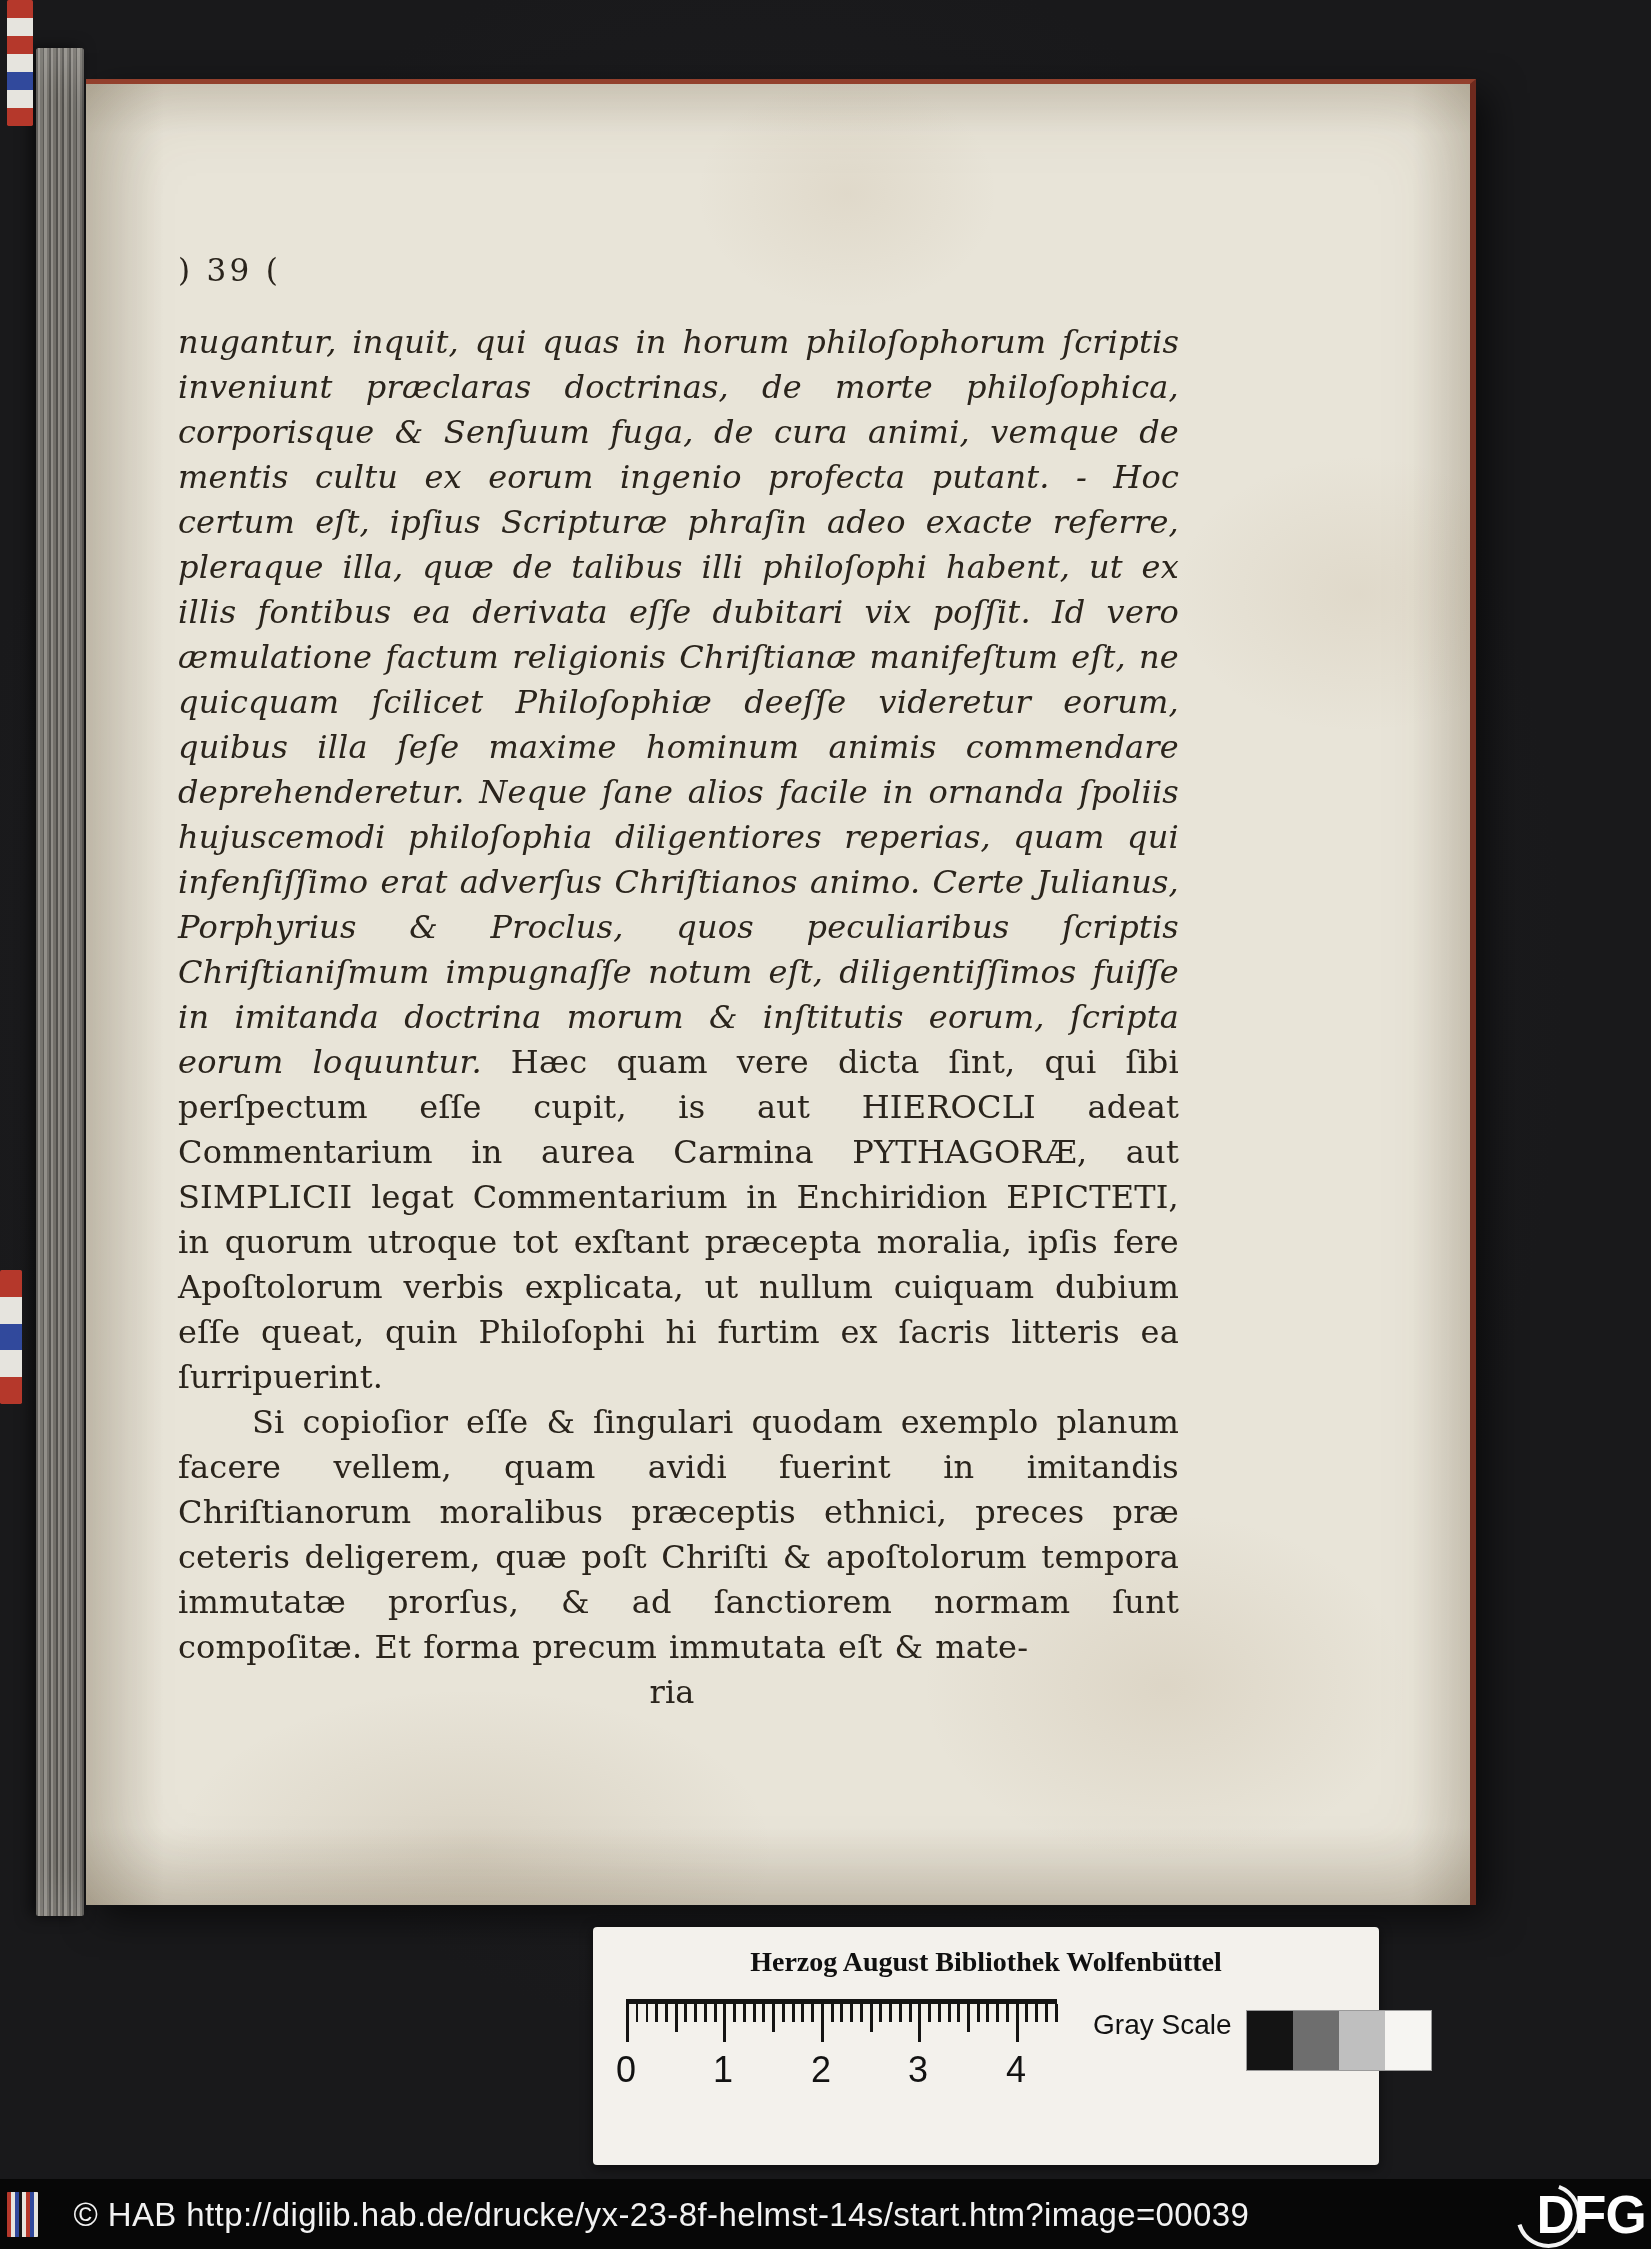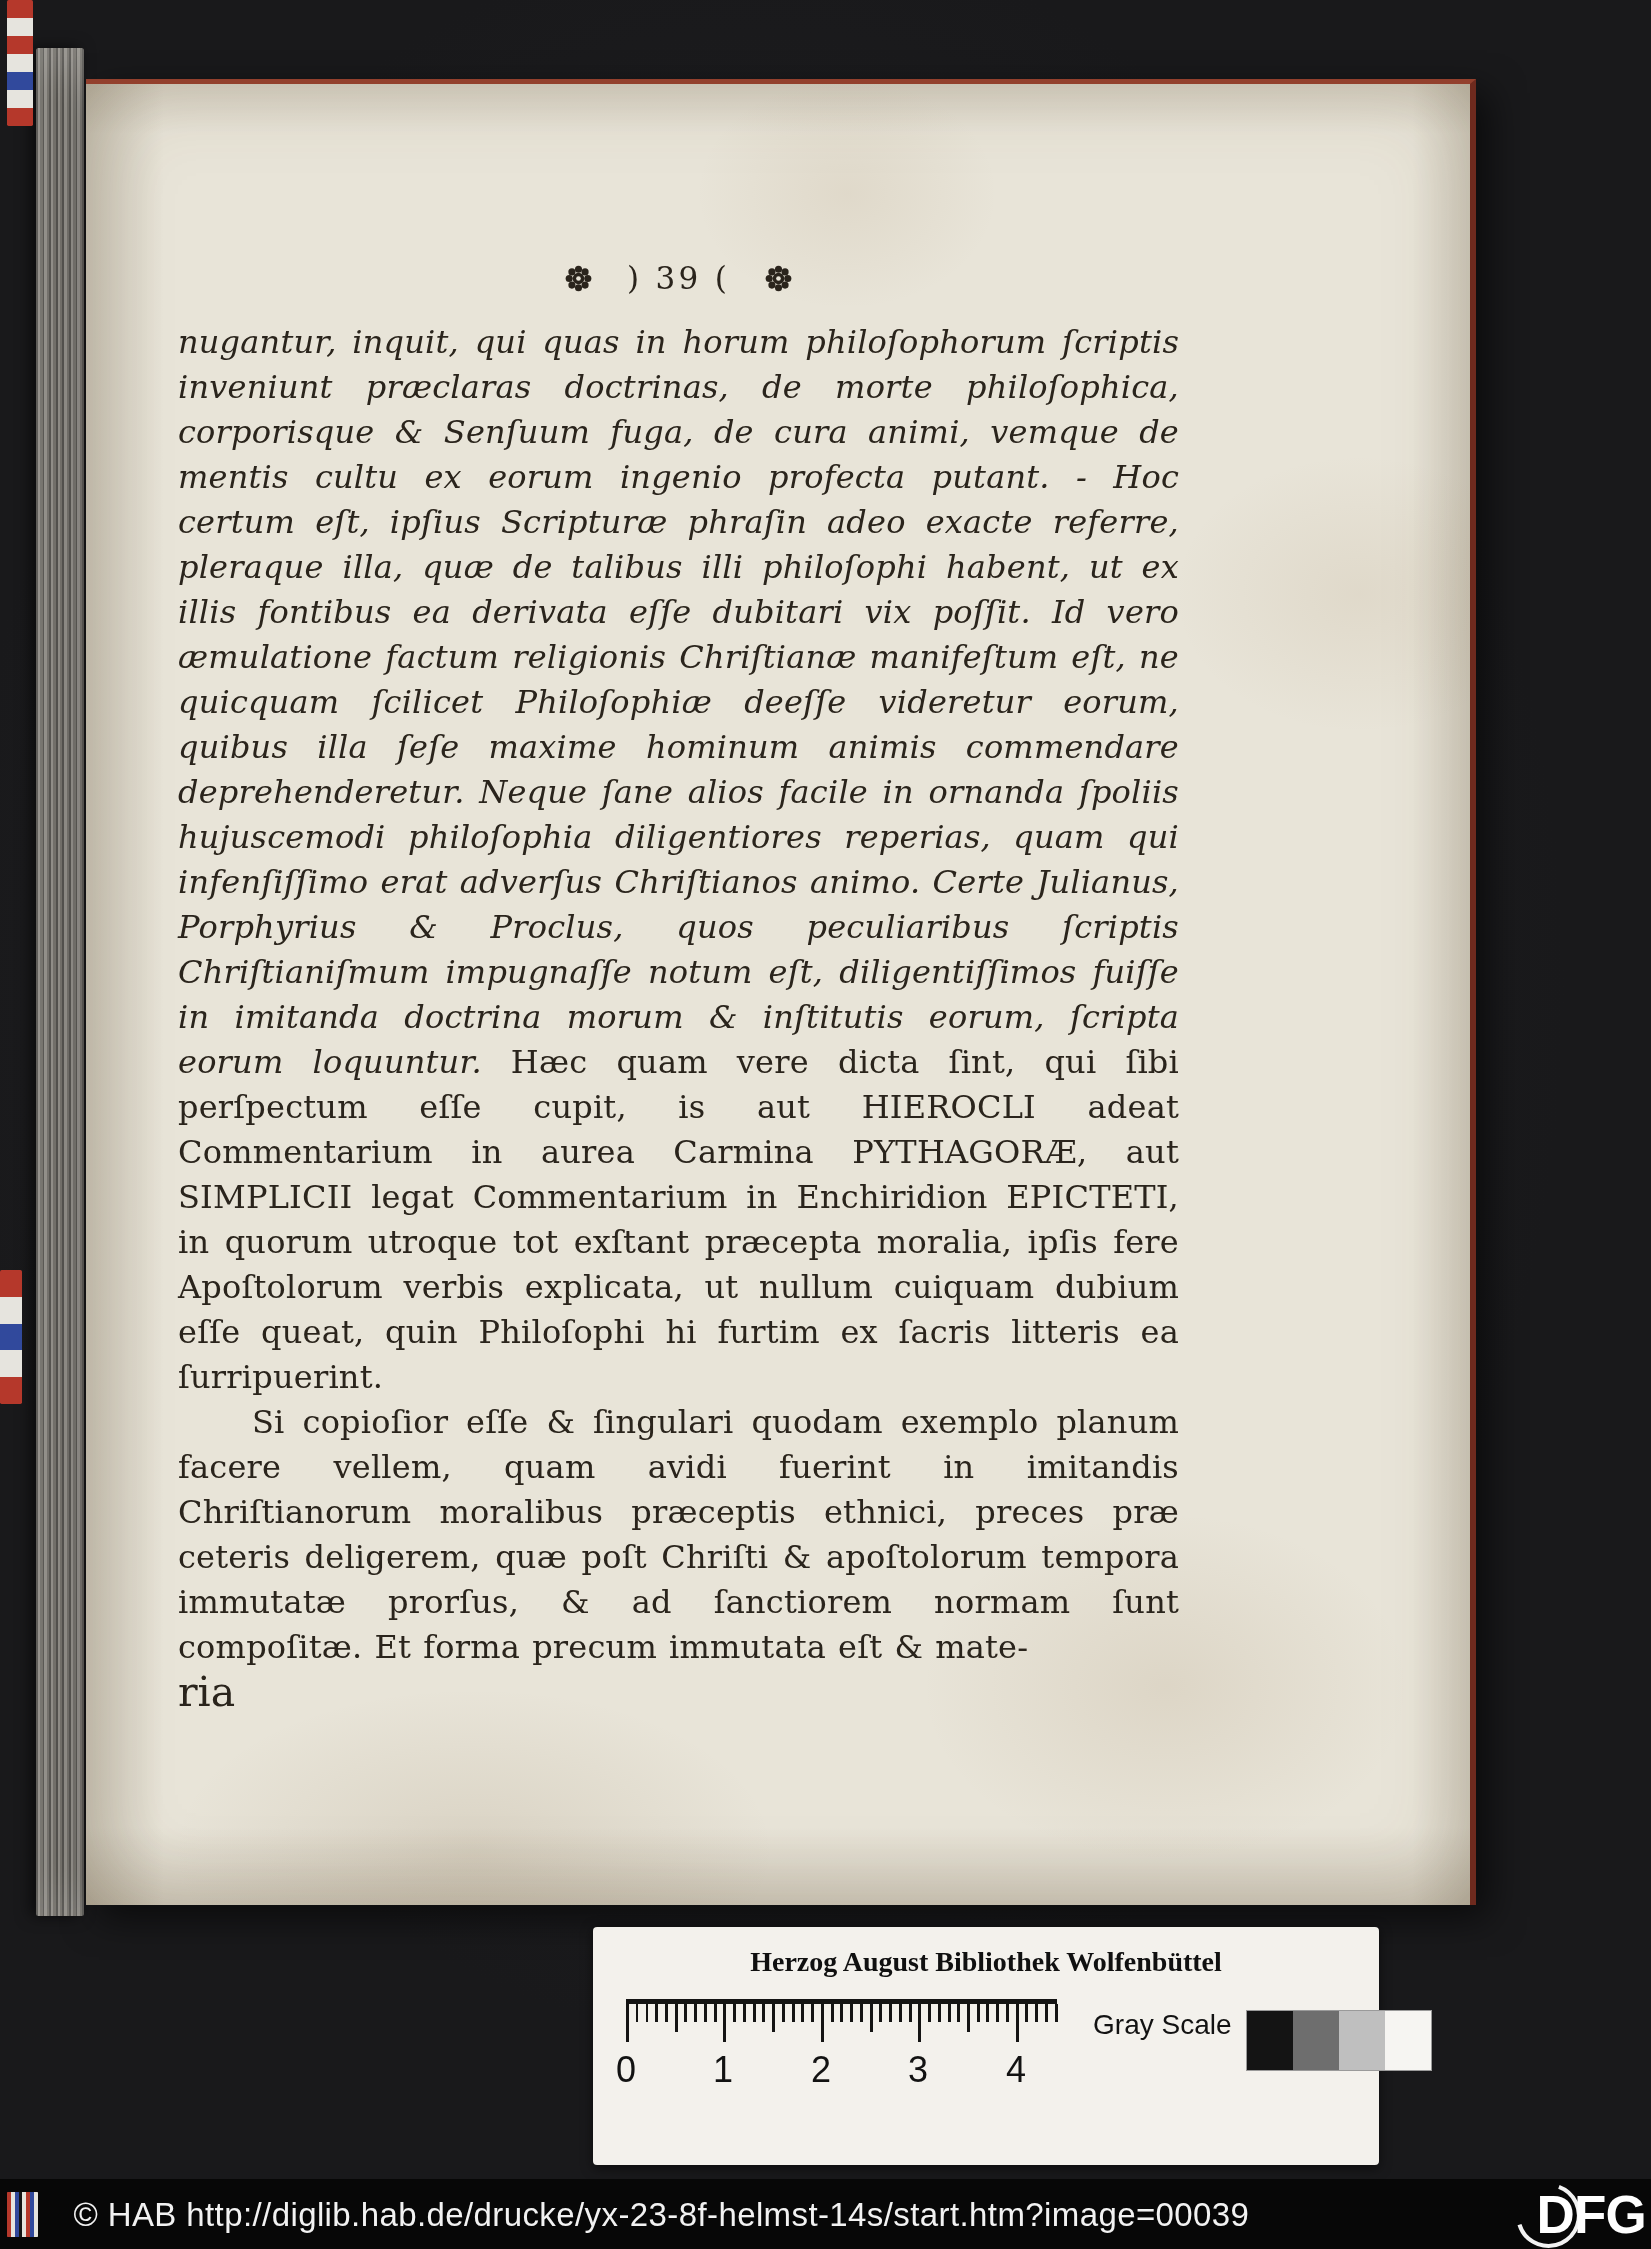--- a/index.html
+++ b/index.html
@@ -47,38 +47,38 @@
       radial-gradient(ellipse 215px 165px at 55% 6%, rgba(150,120,80,.10), rgba(0,0,0,0) 70%);
     border-top:5px solid var(--edge-red);
     border-right:6.6px solid #6e2a1e;
     box-shadow:11.6px 13.2px 35px rgba(0,0,0,.6), inset 0 0 91px rgba(90,70,40,.18);
   }
 
   .textblock{
     position:absolute;left:92px;top:162px;width:1001px;color:var(--ink);
   }
   .page-header{
-    display:flex;justify-content:center;align-items:flex-end;gap:33px;
-    height:48px;margin-bottom:26.4px;
+    display:flex;justify-content:center;align-items:flex-start;gap:33px;
+    height:48px;margin-bottom:26.4px;flex-direction:column;
   }
   .pagenum{font:400 31px/1 "DejaVu Serif", serif;letter-spacing:3.3px;color:var(--ink);}
   .fleuron{display:block;}
 
   .para{
     font-size:32px;line-height:45px;text-align:justify;color:var(--ink);
     word-spacing:1.7px;letter-spacing:0.2px;
   }
   .para .it{font-style:italic;}
   .para .rm{font-style:normal;}
   .section-head{
     text-align:center;font-size:35px;line-height:53px;margin:10px 0 5px;
     letter-spacing:1.7px;
   }
   .para-indent{text-indent:74px;}
-  .catchword{text-align:left;font-size:41px;line-height:45px;padding-right:13.2px;}
+  .catchword{text-align:center;font-size:32px;line-height:45px;padding-right:13.2px;}
 
   
   .label-card{
     position:absolute;left:593px;top:1927px;width:786px;height:238px;
     background:var(--label-bg);border-radius:4.1px;
     box-shadow:0 2.5px 11.6px rgba(0,0,0,.55);
     padding:20px 21.5px 0 21.5px;
   }
   .label-title{
     text-align:center;font-family:"Liberation Serif", serif;font-weight:bold;

